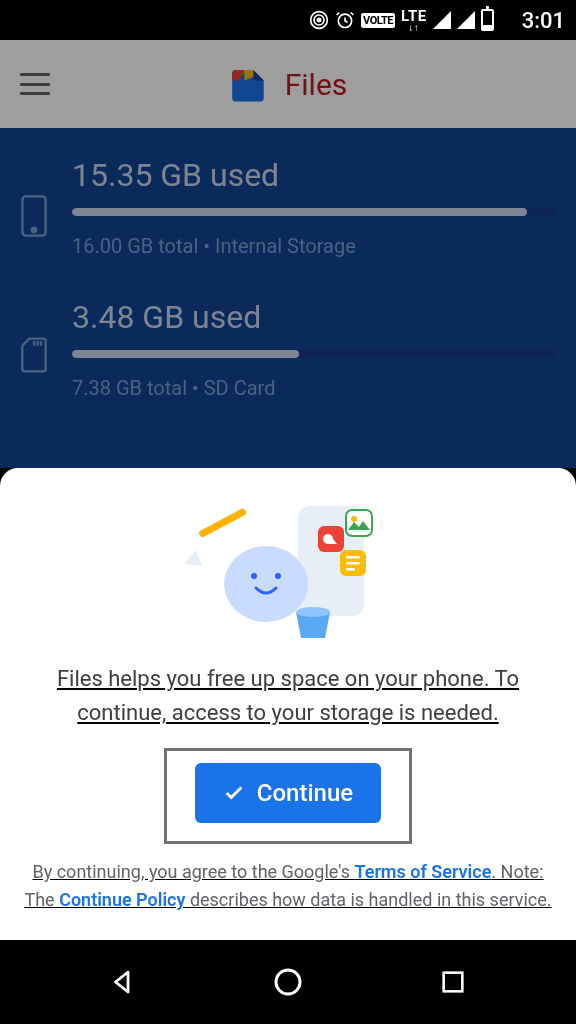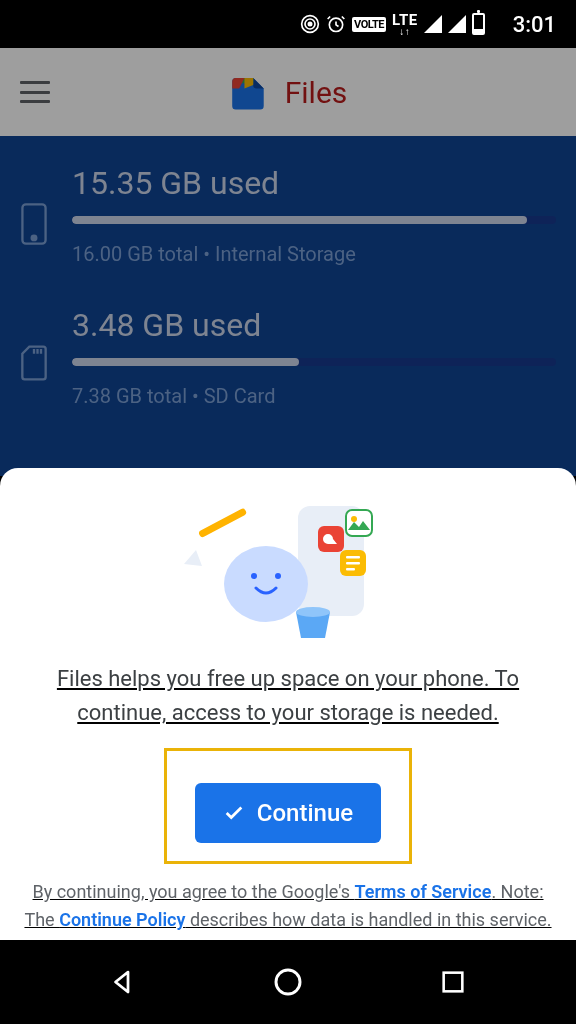--- a/index.html
+++ b/index.html
@@ -1,21 +1,21 @@
 <!DOCTYPE html>
 <html><head>
 <meta charset="utf-8">
 <style>
   * { margin: 0; padding: 0; box-sizing: border-box; font-family: -apple-system, Roboto, Arial, sans-serif; }
   html, body { width: 576px; height: 1024px; overflow: hidden; background: #000; }
 
   .screen { position: relative; width: 576px; height: 1024px; background: #000; }
 
   
-  .status-bar { height: 48px; background: #000; color: #fff; display: flex; align-items: center; justify-content: flex-end; padding: 0 20px; gap: 8px; font-size: 20px; font-weight: 500; }
+  .status-bar { height: 40px; background: #000; color: #fff; display: flex; align-items: center; justify-content: flex-end; padding: 0 11px; gap: 8px; font-size: 20px; font-weight: 500; }
   .status-icons { display: flex; align-items: center; gap: 6px; }
   .status-icon { display: inline-flex; align-items: center; justify-content: center; }
   .volte-badge { background: #fff; color: #000; font-size: 11px; font-weight: 700; padding: 1px 2px; border-radius: 2px; letter-spacing: -0.5px; }
   .lte-label { font-size: 15px; font-weight: 700; letter-spacing: 0.5px; line-height: 1; text-align: center; }
   .lte-sub { font-size: 10px; display: block; line-height: 0.8; }
   .tri { width: 0; height: 0; border-style: solid; border-width: 0 0 18px 18px; border-color: transparent transparent #fff transparent; }
   .battery { width: 13px; height: 22px; border: 2px solid #fff; border-radius: 2px; position: relative; }
   .battery::before { content: ""; position: absolute; top: -5px; left: 3px; width: 3px; height: 3px; background: #fff; border-radius: 1px; }
   .battery::after { content: ""; position: absolute; bottom: 0; left: 0; right: 0; height: 25%; background: #fff; }
   .clock { font-size: 22px; font-weight: 500; margin-left: 20px; }
@@ -35,21 +35,21 @@
   .storage-info { flex: 1; }
   .storage-used { font-size: 32px; color: #cbd6ea; font-weight: 400; margin-bottom: 14px; }
   .storage-bar { height: 8px; background: #18398f; border-radius: 4px; overflow: hidden; margin-bottom: 18px; }
   .storage-fill { height: 100%; background: #cbd6ea; border-radius: 4px; }
   .storage-sub { font-size: 20px; color: #7b9fd4; }
 
   
   .sheet { position: absolute; left: 0; right: 0; bottom: 84px; top: 468px; background: #fff; border-radius: 18px 18px 0 0; padding: 26px 24px 20px 24px; text-align: center; text-decoration: underline; }
   .illustration { height: 150px; display: flex; align-items: center; justify-content: center; margin-bottom: 18px; }
   .sheet-text { font-size: 22px; color: #3c4043; line-height: 1.55; margin-bottom: 18px; }
-  .continue-wrap { display: inline-block; border: 3px solid #eab308; padding: 32px 28px 18px 28px; margin-bottom: 14px; }
+  .continue-wrap { display: inline-block; border: 3px solid #737373; padding: 12px 28px 18px 28px; margin-bottom: 14px; }
   .continue-btn { background: #1a73e8; color: #fff; border: none; border-radius: 6px; padding: 16px 28px; font-size: 24px; font-weight: 500; display: inline-flex; align-items: center; gap: 12px; cursor: pointer; }
   .check { width: 22px; height: 22px; }
   .legal { font-size: 18px; color: #5f6368; line-height: 1.55; }
   .legal a { color: #1a73e8; font-weight: 600; text-decoration: none; }
 
   
   .dim { position: absolute; inset: 40px 0 0 0; background: rgba(0,0,0,0.38); pointer-events: none; }
   .sheet, .nav-bar { z-index: 2; }
   .dim { z-index: 1; }
   .status-bar { z-index: 3; position: relative; }

